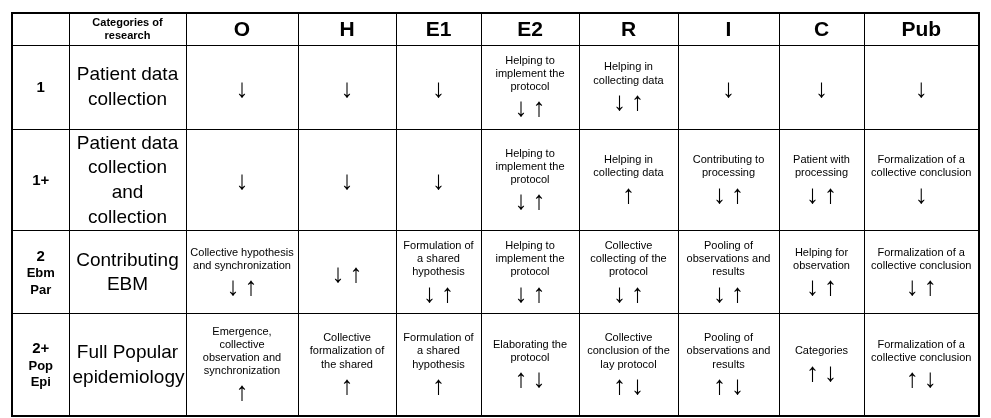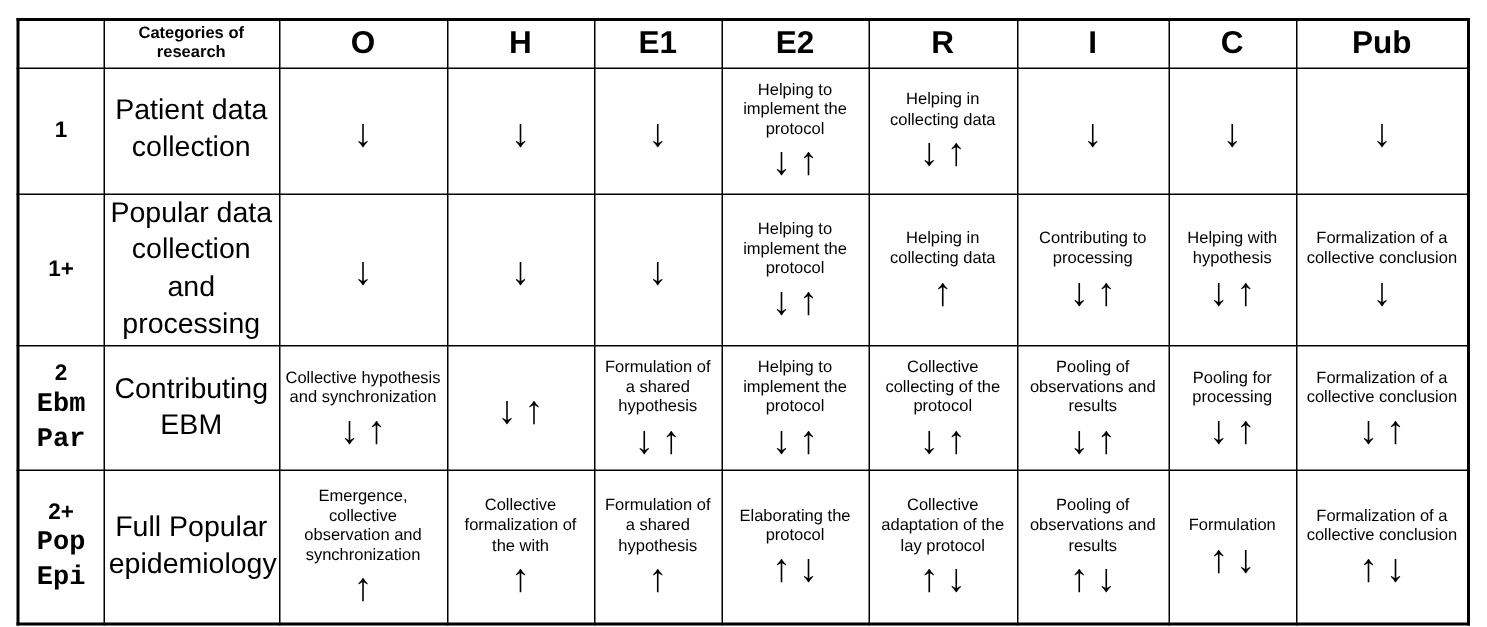--- a/index.html
+++ b/index.html
@@ -32,21 +32,21 @@
   }
   .cell-desc { font-size:11px; line-height:1.2; }
   .arrows {
     font-size:26px; font-weight:bold; line-height:1;
     letter-spacing:5px; margin-left:5px; margin-top:1px;
     white-space:nowrap;
   }
   .arrows:empty, .cell-desc:empty { display:none; }
   .category-cell { font-size:19px; line-height:1.3; }
   .rowcode-main { font-size:15px; font-weight:bold; line-height:1.25; }
-  .rowcode-sub { font-size:18px; line-height:1.25;font-family:Liberation Mono, monospace; }
+  .rowcode-sub { font-size:13px; line-height:1.25; }
 </style>
 </head>
 <body>
 
 <table class="matrix">
   <colgroup>
     <col style="width:57px">
       <col style="width:117px">
       <col style="width:112px">
     <col style="width:98px">
@@ -123,21 +123,21 @@
           </div>
         </td>
     </tr>
 
     <tr class="r2">
       <th>
         <div class="rowcode-main">1+</div>
         <div class="rowcode-sub"></div>
         <div class="rowcode-sub"></div>
       </th>
-      <td class="category-cell">Popular data collection and processing</td>
+      <td class="category-cell">Patient data collection and collection</td>
       <td>
           <div class="cell-inner">
             <div class="arrows">↓</div>
           </div>
         </td>
       <td>
           <div class="cell-inner">
             <div class="arrows">↓</div>
           </div>
         </td>
@@ -159,21 +159,21 @@
           </div>
         </td>
       <td>
           <div class="cell-inner">
             <div class="cell-desc">Contributing to processing</div>
             <div class="arrows">↓↑</div>
           </div>
         </td>
       <td>
           <div class="cell-inner">
-            <div class="cell-desc">Helping with hypothesis</div>
+            <div class="cell-desc">Patient with processing</div>
             <div class="arrows">↓↑</div>
           </div>
         </td>
       <td>
           <div class="cell-inner">
             <div class="cell-desc">Formalization of a collective conclusion</div>
             <div class="arrows">↓</div>
           </div>
         </td>
     </tr>
@@ -215,21 +215,21 @@
           </div>
         </td>
       <td>
           <div class="cell-inner">
             <div class="cell-desc">Pooling of observations and results</div>
             <div class="arrows">↓↑</div>
           </div>
         </td>
       <td>
           <div class="cell-inner">
-            <div class="cell-desc">Pooling for processing</div>
+            <div class="cell-desc">Helping for observation</div>
             <div class="arrows">↓↑</div>
           </div>
         </td>
       <td>
           <div class="cell-inner">
             <div class="cell-desc">Formalization of a collective conclusion</div>
             <div class="arrows">↓↑</div>
           </div>
         </td>
     </tr>
@@ -242,51 +242,51 @@
       </th>
       <td class="category-cell">Full Popular epidemiology</td>
       <td>
           <div class="cell-inner">
             <div class="cell-desc">Emergence, collective observation and synchronization</div>
             <div class="arrows">↑</div>
           </div>
         </td>
       <td>
           <div class="cell-inner">
-            <div class="cell-desc">Collective formalization of the with</div>
+            <div class="cell-desc">Collective formalization of the shared</div>
             <div class="arrows">↑</div>
           </div>
         </td>
       <td>
           <div class="cell-inner">
             <div class="cell-desc">Formulation of a shared hypothesis</div>
             <div class="arrows">↑</div>
           </div>
         </td>
       <td>
           <div class="cell-inner">
             <div class="cell-desc">Elaborating the protocol</div>
             <div class="arrows">↑↓</div>
           </div>
         </td>
       <td>
           <div class="cell-inner">
-            <div class="cell-desc">Collective adaptation of the lay protocol</div>
+            <div class="cell-desc">Collective conclusion of the lay protocol</div>
             <div class="arrows">↑↓</div>
           </div>
         </td>
       <td>
           <div class="cell-inner">
             <div class="cell-desc">Pooling of observations and results</div>
             <div class="arrows">↑↓</div>
           </div>
         </td>
       <td>
           <div class="cell-inner">
-            <div class="cell-desc">Formulation</div>
+            <div class="cell-desc">Categories</div>
             <div class="arrows">↑↓</div>
           </div>
         </td>
       <td>
           <div class="cell-inner">
             <div class="cell-desc">Formalization of a collective conclusion</div>
             <div class="arrows">↑↓</div>
           </div>
         </td>
     </tr>

